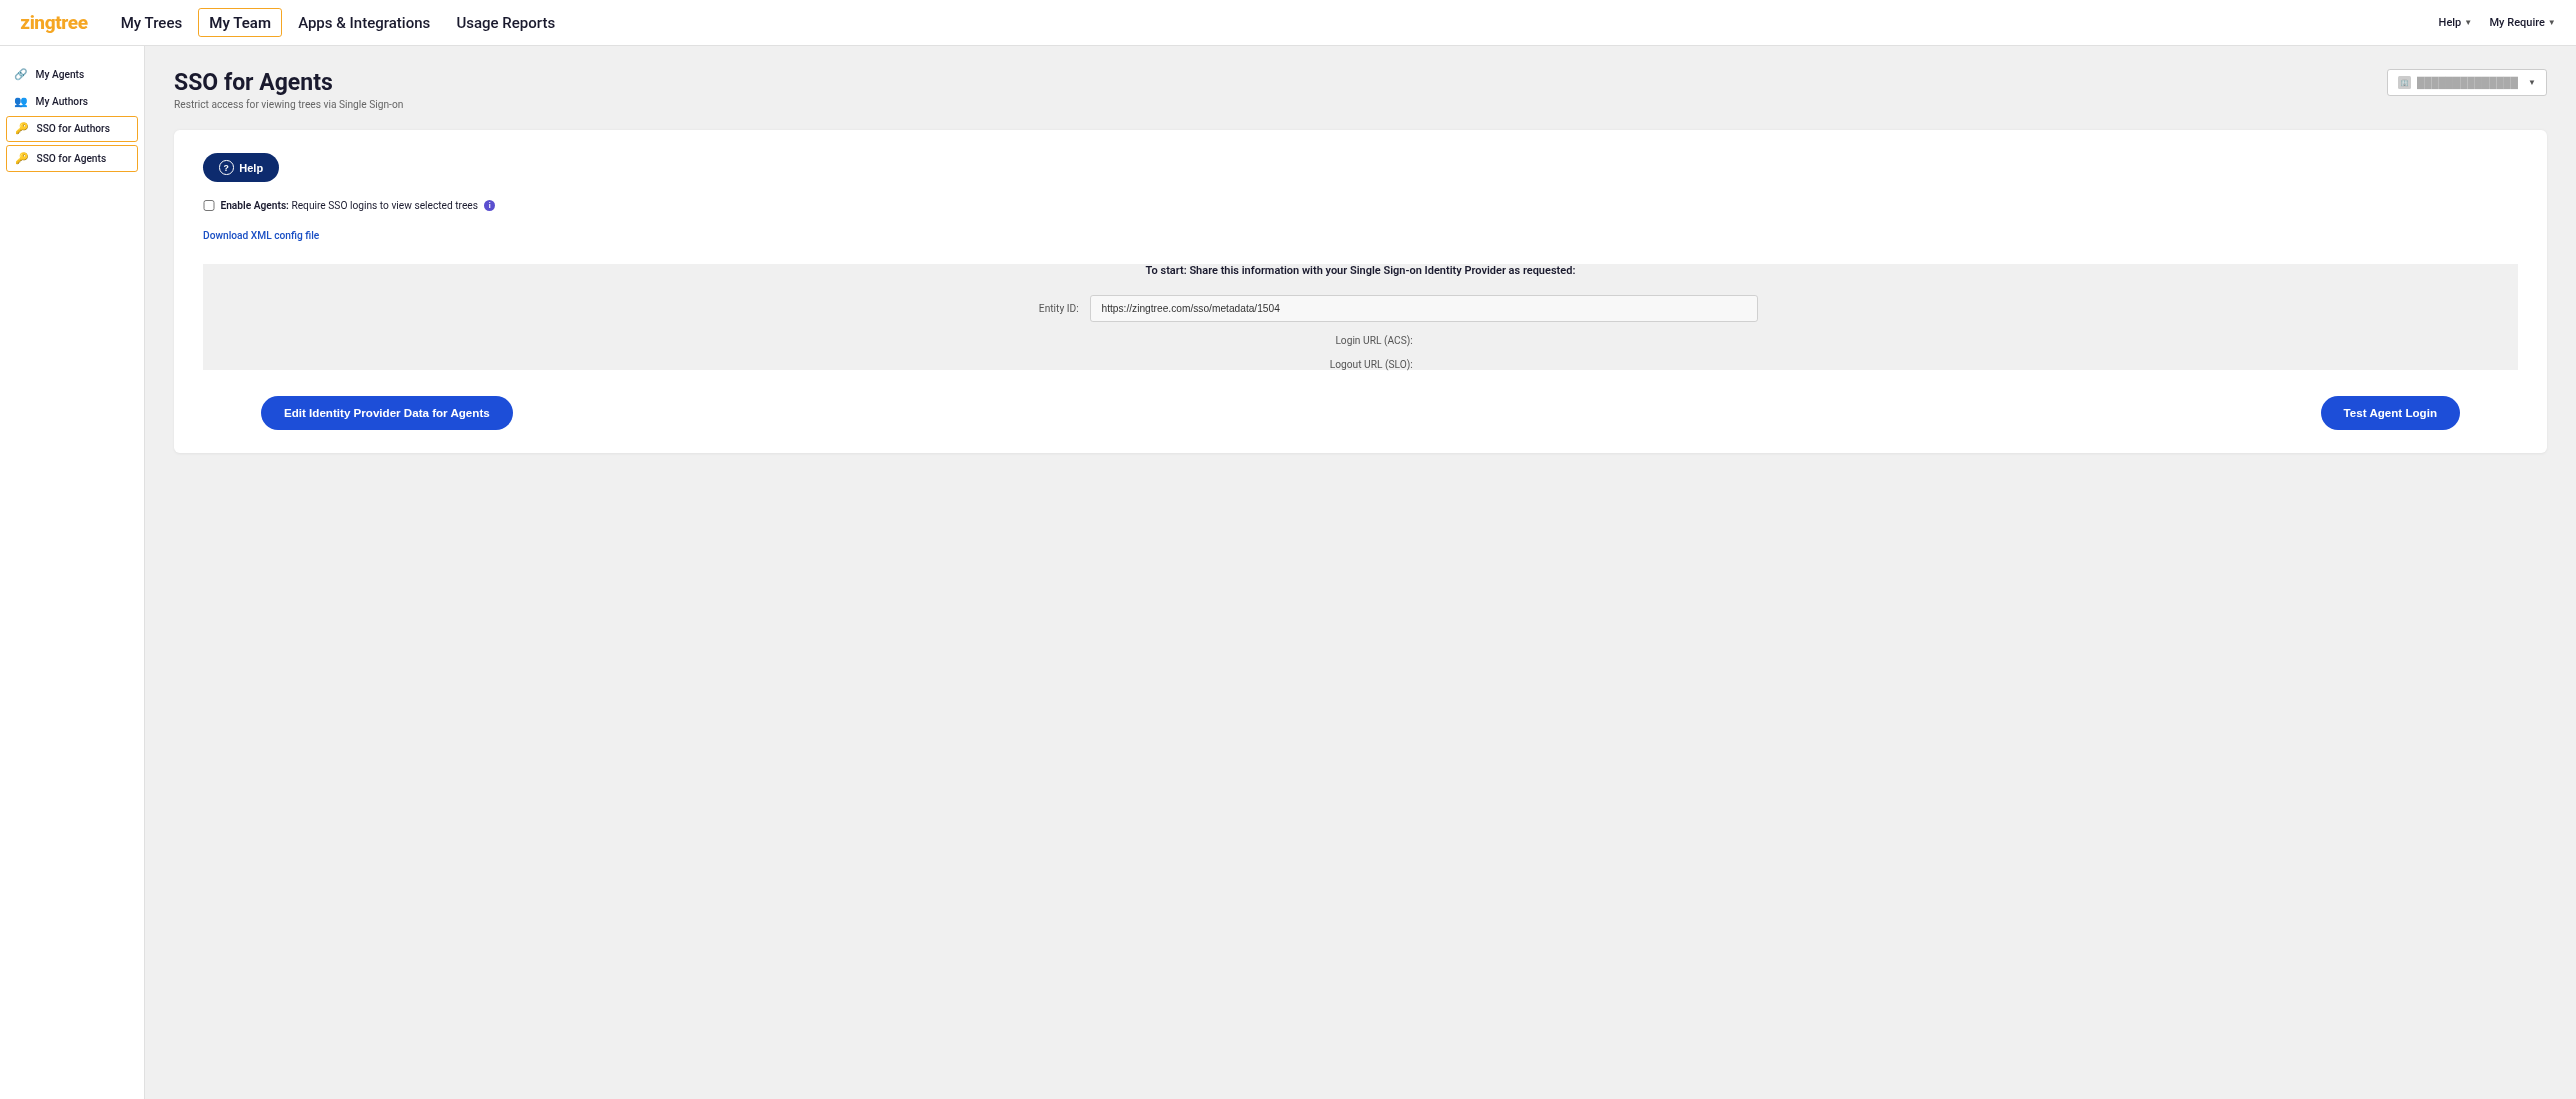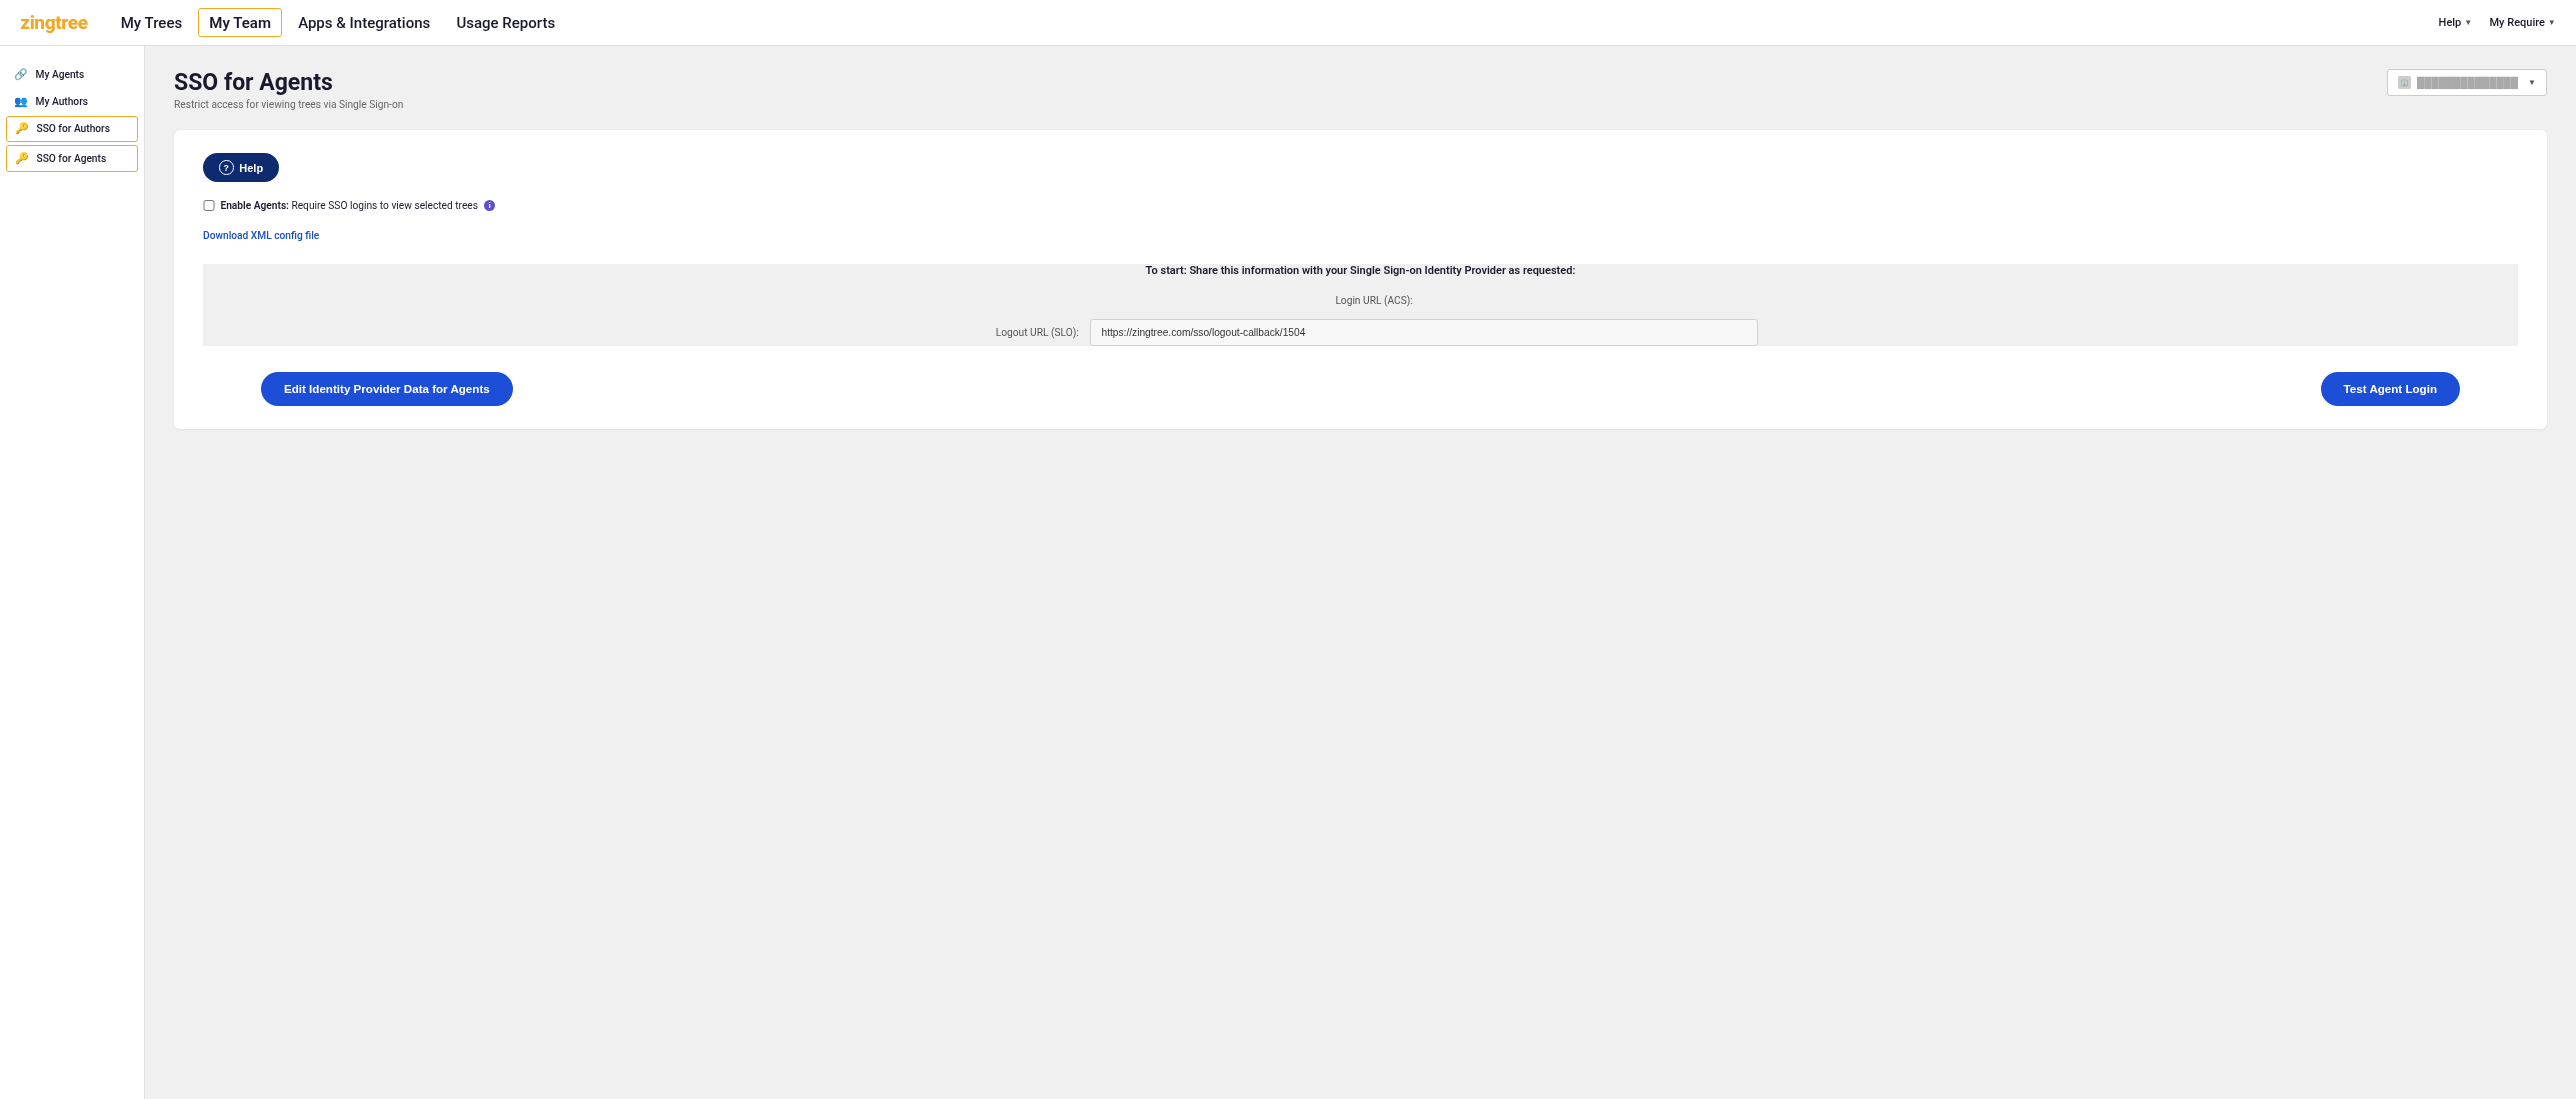--- a/index.html
+++ b/index.html
@@ -366,28 +366,31 @@
         <span class="info-icon">i</span>
       </div>
 
       
       <a class="download-link">Download XML config file</a>
 
       
       <div class="share-section">
         <p class="share-title">To start: Share this information with your Single Sign-on Identity Provider as requested:</p>
 
+        <div class="field-row">
+          <label class="field-label">Entity ID:</label>
+          <input class="field-input" type="text" readonly="" value="https://zingtree.com/sso/metadata/1504" style="">
+        </div>
 
         <div class="field-row">
           <label class="field-label">Login URL (ACS):</label>
         </div>
 
         <div class="field-row">
           <label class="field-label">Logout URL (SLO):</label>
-          <input class="field-input" type="text" readonly="" value="https://zingtree.com/sso/logout-callback/1504" style="">
         </div>
       </div>
 
       
       <div class="action-buttons">
         <button class="btn-primary">Edit Identity Provider Data for Agents</button>
         <button class="btn-primary">Test Agent Login</button>
       </div>
 
     </div>

